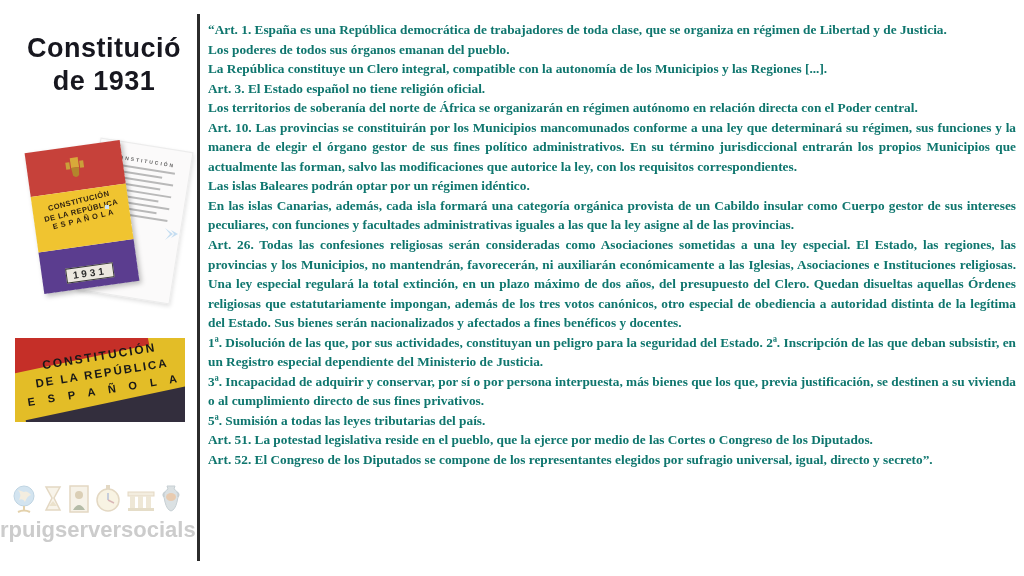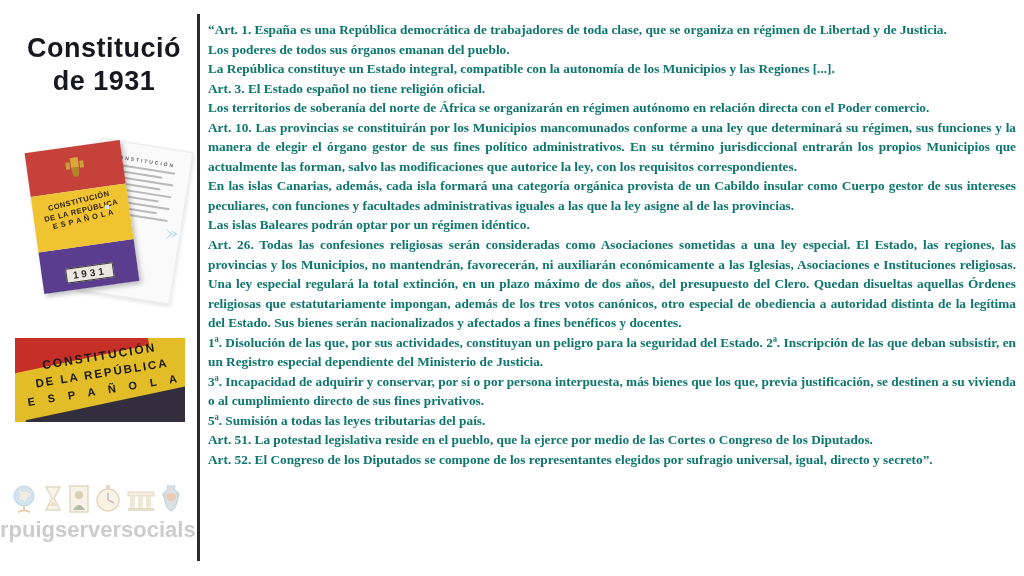--- a/index.html
+++ b/index.html
@@ -203,26 +203,26 @@
       </div>
       <div class="wm-text">rpuigserversocials</div>
     </div>
   </aside>
 
   <div class="divider"></div>
 
   <main class="content">
       <p class="para">“Art. 1. España es una República democrática de trabajadores de toda clase, que se organiza en régimen de Libertad y de Justicia.</p>
       <p class="para">Los poderes de todos sus órganos emanan del pueblo.</p>
-      <p class="para">La República constituye un Estado integral, compatible con la autonomía de los Municipios y las Regiones [...].</p>
+      <p class="para">La República constituye un Clero integral, compatible con la autonomía de los Municipios y las Regiones [...].</p>
       <p class="para">Art. 3. El Estado español no tiene religión oficial.</p>
-      <p class="para">Los territorios de soberanía del norte de África se organizarán en régimen autónomo en relación directa con el Poder comercio.</p>
+      <p class="para">Los territorios de soberanía del norte de África se organizarán en régimen autónomo en relación directa con el Poder central.</p>
       <p class="para">Art. 10. Las provincias se constituirán por los Municipios mancomunados conforme a una ley que determinará su régimen, sus funciones y la manera de elegir el órgano gestor de sus fines político administrativos. En su término jurisdiccional entrarán los propios Municipios que actualmente las forman, salvo las modificaciones que autorice la ley, con los requisitos correspondientes.</p>
+      <p class="para">Las islas Baleares podrán optar por un régimen idéntico.</p>
       <p class="para">En las islas Canarias, además, cada isla formará una categoría orgánica provista de un Cabildo insular como Cuerpo gestor de sus intereses peculiares, con funciones y facultades administrativas iguales a las que la ley asigne al de las provincias.</p>
-      <p class="para">Las islas Baleares podrán optar por un régimen idéntico.</p>
       <p class="para">Art. 26. Todas las confesiones religiosas serán consideradas como Asociaciones sometidas a una ley especial. El Estado, las regiones, las provincias y los Municipios, no mantendrán, favorecerán, ni auxiliarán económicamente a las Iglesias, Asociaciones e Instituciones religiosas. Una ley especial regulará la total extinción, en un plazo máximo de dos años, del presupuesto del Clero. Quedan disueltas aquellas Órdenes religiosas que estatutariamente impongan, además de los tres votos canónicos, otro especial de obediencia a autoridad distinta de la legítima del Estado. Sus bienes serán nacionalizados y afectados a fines benéficos y docentes.</p>
       <p class="para">1ª. Disolución de las que, por sus actividades, constituyan un peligro para la seguridad del Estado. 2ª. Inscripción de las que deban subsistir, en un Registro especial dependiente del Ministerio de Justicia.</p>
       <p class="para">3ª. Incapacidad de adquirir y conservar, por sí o por persona interpuesta, más bienes que los que, previa justificación, se destinen a su vivienda o al cumplimiento directo de sus fines privativos.</p>
       <p class="para">5ª. Sumisión a todas las leyes tributarias del país.</p>
       <p class="para">Art. 51. La potestad legislativa reside en el pueblo, que la ejerce por medio de las Cortes o Congreso de los Diputados.</p>
       <p class="para">Art. 52. El Congreso de los Diputados se compone de los representantes elegidos por sufragio universal, igual, directo y secreto”.</p>
     </main>
 
 </div>
 

